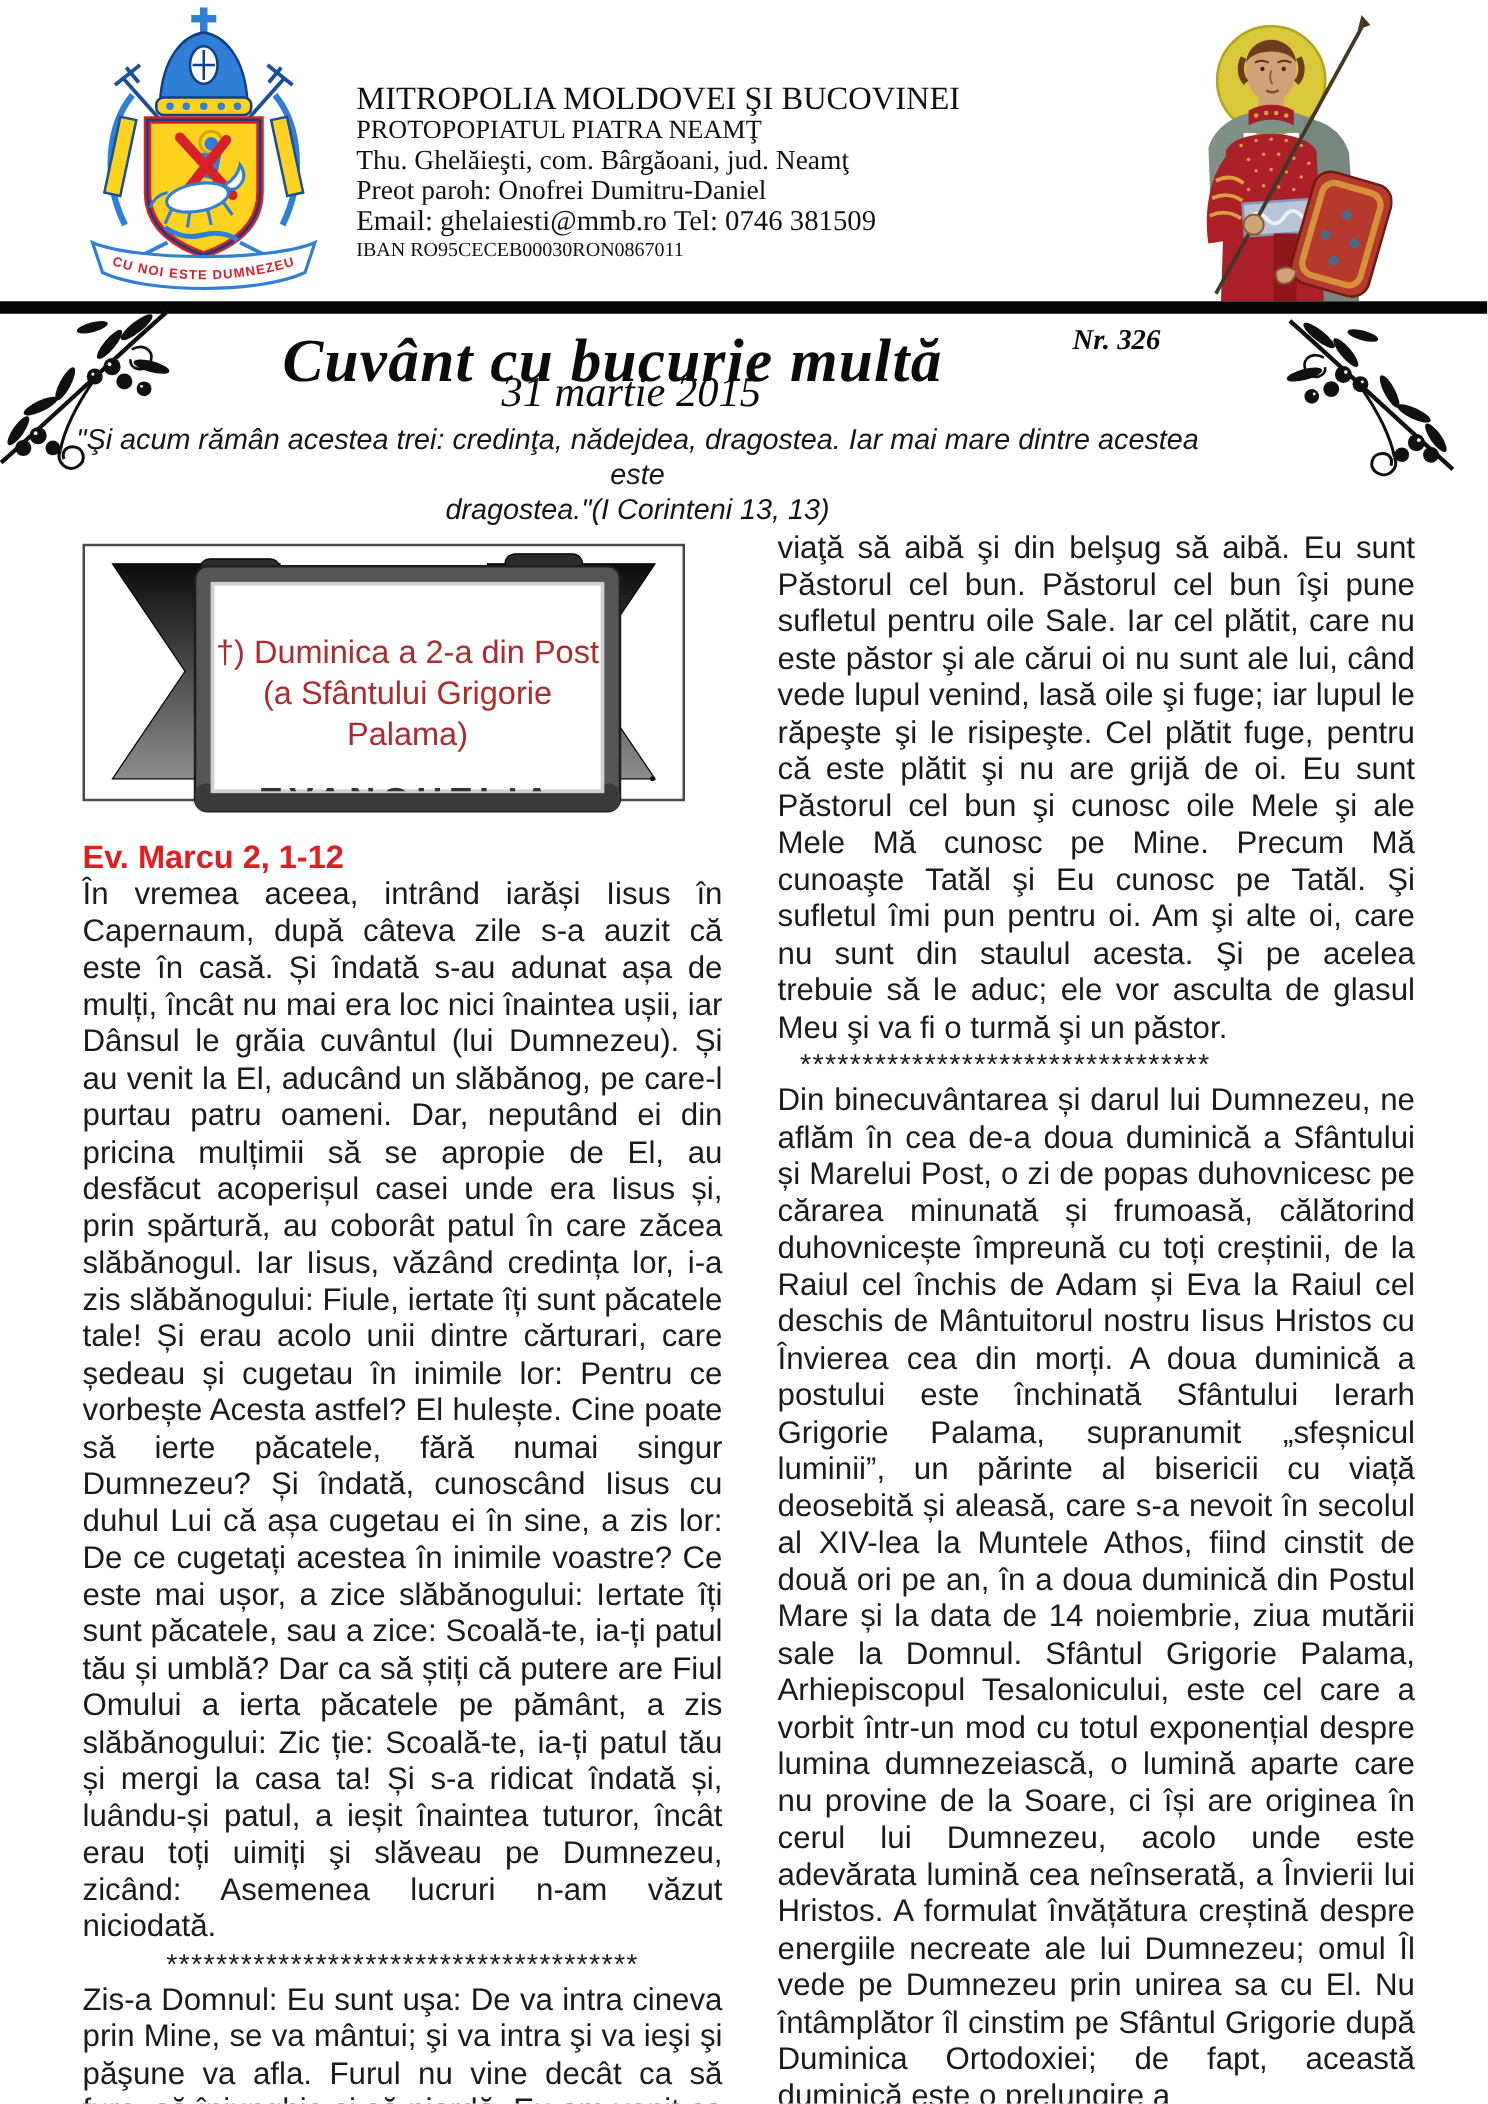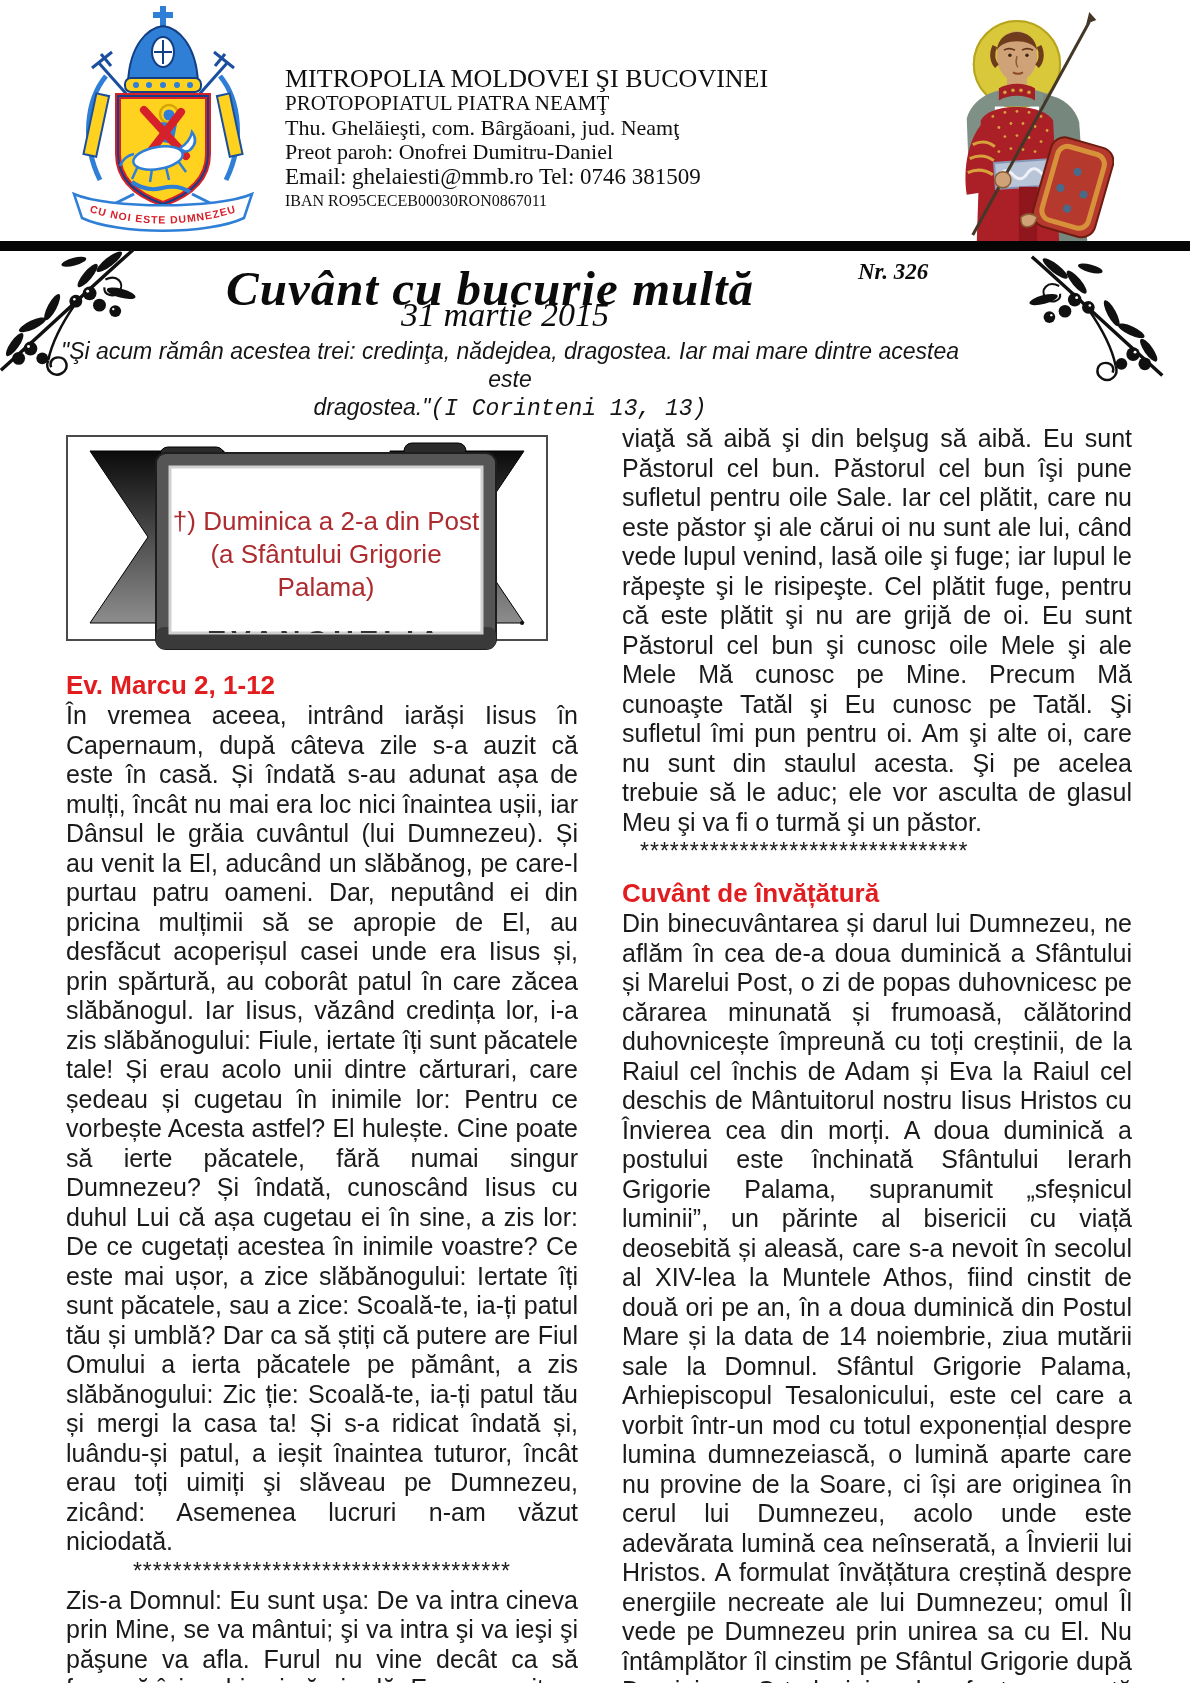--- a/index.html
+++ b/index.html
@@ -25,21 +25,21 @@
   .title{position:absolute;left:0;top:260px;width:980px;text-align:center;
          font-family:Liberation Serif, serif;font-weight:bold;font-style:italic;
          font-size:49px;color:#0b0b0b;letter-spacing:1px;}
   .issue{position:absolute;left:858px;top:259px;width:160px;
          font-family:"Liberation Serif","DejaVu Serif",serif;font-weight:bold;font-style:italic;
          font-size:23px;color:#0b0b0b;}
   .date{position:absolute;left:0;top:296px;width:1010px;text-align:center;
         font-family:"Liberation Serif","DejaVu Serif",serif;font-style:italic;font-size:34px;color:#0b0b0b;}
   .quote{position:absolute;left:60px;top:337px;width:900px;text-align:center;
          font-style:italic;font-size:23px;line-height:28px;color:#151515;}
-  .quote .ref{font-family:Liberation Mono, monospace;}
+  .quote .ref{}
   .olive-left{position:absolute;left:-12px;top:246px;width:150px;height:138px;}
   .olive-right{position:absolute;left:1028px;top:248px;width:146px;height:146px;transform:scaleX(-1);}
 
   
   .banner-box{position:absolute;left:66px;top:435px;width:478px;height:202px;border:2px solid #4a4a4a;}
   .banner-svg{position:absolute;left:6px;top:4px;width:466px;height:222px;overflow:visible;}
   .banner-text{position:absolute;left:102px;top:68px;width:312px;text-align:center;
                font-size:26px;line-height:33px;color:#ad2b2e;}
   .banner-clip{position:absolute;left:102px;top:188px;width:312px;height:8px;overflow:hidden;
                text-align:center;}
@@ -303,17 +303,16 @@
   <div class="col col-left">
     <div class="gospel-heading">Ev. Marcu 2, 1-12</div>
     <p class="body-par">În vremea aceea, intrând iarăși Iisus în Capernaum, după câteva zile s-a auzit că este în casă. Și îndată s-au adunat așa de mulți, încât nu mai era loc nici înaintea ușii, iar Dânsul le grăia cuvântul (lui Dumnezeu). Și au venit la El, aducând un slăbănog, pe care-l purtau patru oameni. Dar, neputând ei din pricina mulțimii să se apropie de El, au desfăcut acoperișul casei unde era Iisus și, prin spărtură, au coborât patul în care zăcea slăbănogul. Iar Iisus, văzând credința lor, i-a zis slăbănogului: Fiule, iertate îți sunt păcatele tale! Și erau acolo unii dintre cărturari, care ședeau și cugetau în inimile lor: Pentru ce vorbește Acesta astfel? El hulește. Cine poate să ierte păcatele, fără numai singur Dumnezeu? Și îndată, cunoscând Iisus cu duhul Lui că așa cugetau ei în sine, a zis lor: De ce cugetați acestea în inimile voastre? Ce este mai ușor, a zice slăbănogului: Iertate îți sunt păcatele, sau a zice: Scoală-te, ia-ți patul tău și umblă? Dar ca să știți că putere are Fiul Omului a ierta păcatele pe pământ, a zis slăbănogului: Zic ție: Scoală-te, ia-ți patul tău și mergi la casa ta! Și s-a ridicat îndată și, luându-și patul, a ieșit înaintea tuturor, încât erau toți uimiți şi slăveau pe Dumnezeu, zicând: Asemenea lucruri n-am văzut niciodată.</p>
     <div class="sep sep-center">**************************************</div>
     <p class="body-par">Zis-a Domnul: Eu sunt uşa: De va intra cineva prin Mine, se va mântui; şi va intra şi va ieşi şi păşune va afla. Furul nu vine decât ca să fure, să înjunghie şi să piardă. Eu am venit ca oile Mele</p>
   </div>
 
   <div class="col col-right">
     <p class="body-par">viaţă să aibă şi din belşug să aibă. Eu sunt Păstorul cel bun. Păstorul cel bun îşi pune sufletul pentru oile Sale. Iar cel plătit, care nu este păstor şi ale cărui oi nu sunt ale lui, când vede lupul venind, lasă oile şi fuge; iar lupul le răpeşte şi le risipeşte. Cel plătit fuge, pentru că este plătit şi nu are grijă de oi. Eu sunt Păstorul cel bun şi cunosc oile Mele şi ale Mele Mă cunosc pe Mine. Precum Mă cunoaşte Tatăl şi Eu cunosc pe Tatăl. Şi sufletul îmi pun pentru oi. Am şi alte oi, care nu sunt din staulul acesta. Şi pe acelea trebuie să le aduc; ele vor asculta de glasul Meu şi va fi o turmă şi un păstor.</p>
     <div class="sep sep-left">*********************************</div>
-    <div class="gospel-heading">Cuvânt de învățătură</div>
     <p class="body-par">Din binecuvântarea și darul lui Dumnezeu, ne aflăm în cea de-a doua duminică a Sfântului și Marelui Post, o zi de popas duhovnicesc pe cărarea minunată și frumoasă, călătorind duhovnicește împreună cu toți creștinii, de la Raiul cel închis de Adam și Eva la Raiul cel deschis de Mântuitorul nostru Iisus Hristos cu Învierea cea din morți. A doua duminică a postului este închinată Sfântului Ierarh Grigorie Palama, supranumit „sfeșnicul luminii”, un părinte al bisericii cu viață deosebită și aleasă, care s-a nevoit în secolul al XIV-lea la Muntele Athos, fiind cinstit de două ori pe an, în a doua duminică din Postul Mare și la data de 14 noiembrie, ziua mutării sale la Domnul. Sfântul Grigorie Palama, Arhiepiscopul Tesalonicului, este cel care a vorbit într-un mod cu totul exponențial despre lumina dumnezeiască, o lumină aparte care nu provine de la Soare, ci își are originea în cerul lui Dumnezeu, acolo unde este adevărata lumină cea neînserată, a Învierii lui Hristos. A formulat învățătura creștină despre energiile necreate ale lui Dumnezeu; omul Îl vede pe Dumnezeu prin unirea sa cu El. Nu întâmplător îl cinstim pe Sfântul Grigorie după Duminica Ortodoxiei; de fapt, această duminică este o prelungire a</p>
   </div>
 
 </div>
 
 </body></html>

